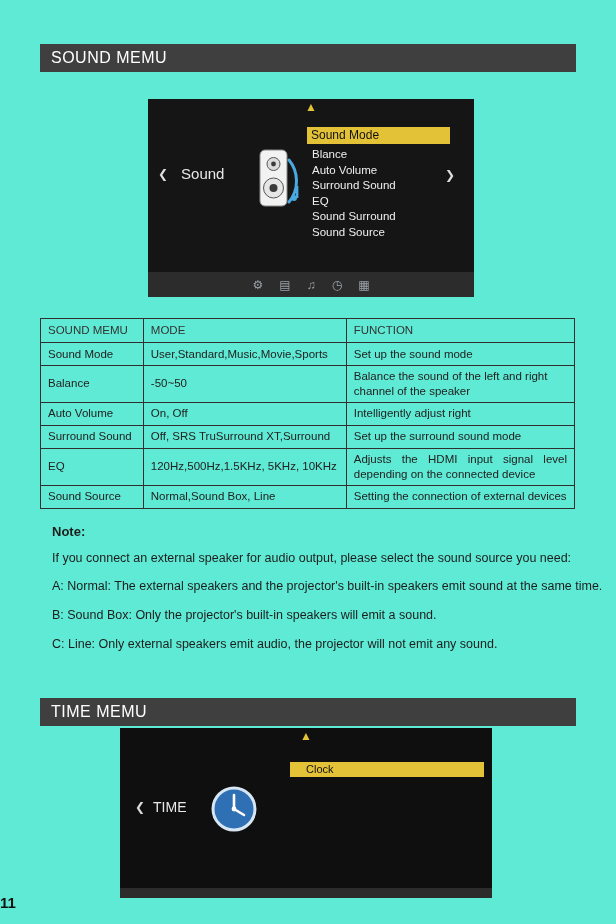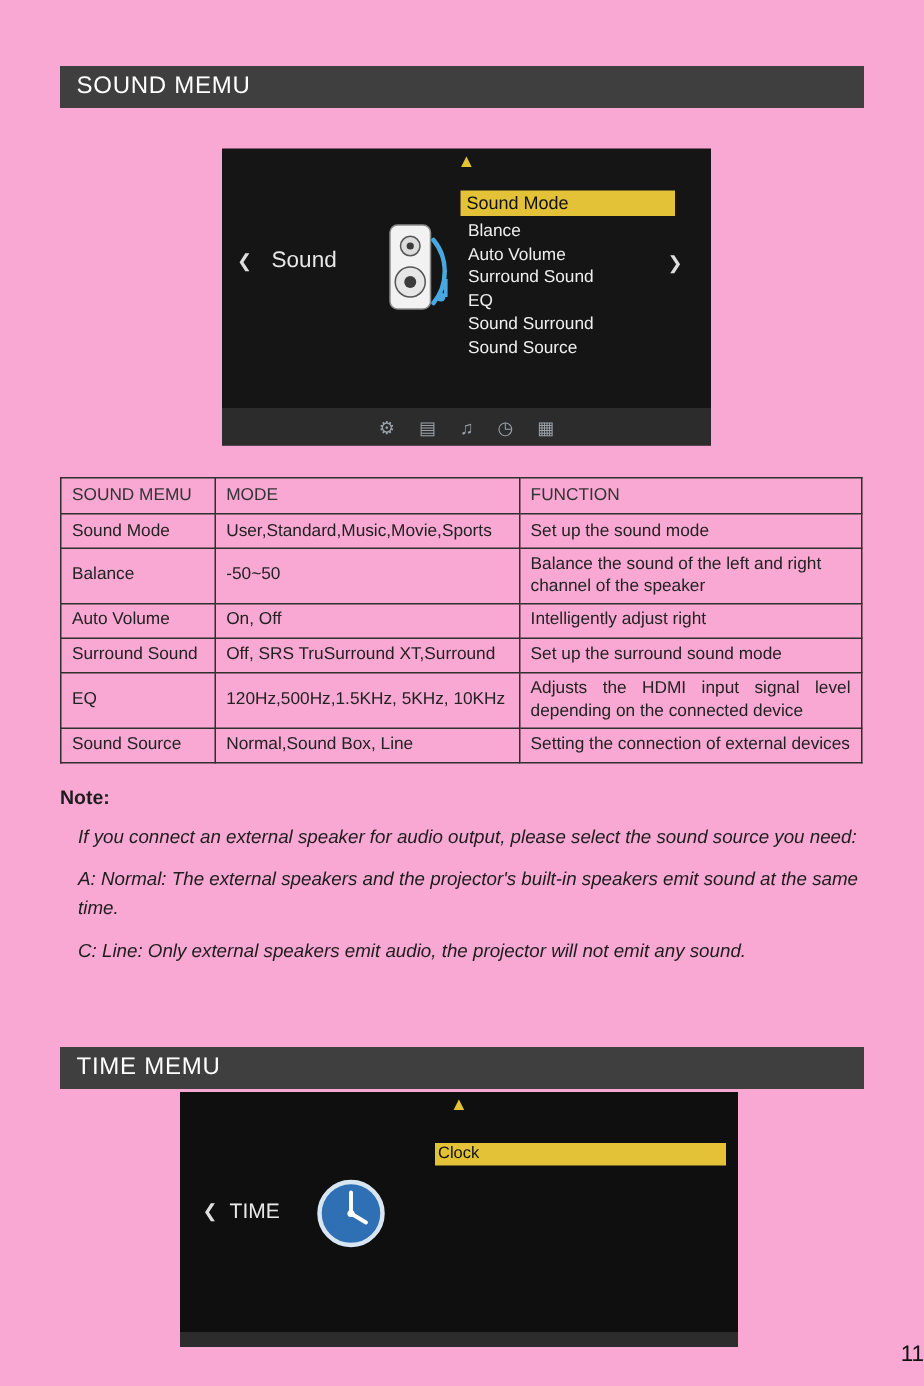--- a/index.html
+++ b/index.html
@@ -1,36 +1,36 @@
 <!DOCTYPE html>
 <html><head>
 <meta charset="utf-8">
 <style>
   html,body{margin:0;padding:0;background:#fff;}
-  .page{position:relative;width:616px;height:924px;background:#f9a8d4;
+  .page{position:relative;width:616px;height:924px;background:#5eead4;
         font-family:"Liberation Sans","DejaVu Sans",sans-serif;color:#1d1d1d;overflow:hidden;}
 
   
   .section-header{position:absolute;left:40px;width:536px;height:28px;background:#3f3f3f;
         color:#ffffff;font-size:16px;line-height:28px;padding-left:11px;box-sizing:border-box;
         letter-spacing:.5px;}
   #sound-header{top:44px;}
   #time-header{top:698px;}
 
   
   .osd{position:absolute;background:#151515;}
   #sound-osd{left:148px;top:99px;width:326px;height:198px;}
   #time-osd{left:120px;top:728px;width:372px;height:170px;background:#0f0f0f;}
 
   .osd-triangle{position:absolute;left:50%;transform:translateX(-50%);top:2px;
         color:#e3c238;font-size:12px;line-height:12px;}
 
   .hl-bar{position:absolute;background:#e3c238;color:#111;box-sizing:border-box;}
   #sound-hl{left:159px;top:28px;width:143px;height:17px;font-size:12px;line-height:17px;padding-left:4px;}
-  #time-hl{left:170px;top:34px;width:194px;height:15px;font-size:11px;line-height:15px;padding-left:2px;}
+  #time-hl{left:170px;top:34px;width:194px;height:15px;font-size:11px;line-height:15px;padding-left:16px;}
 
   .osd-list{position:absolute;color:#efefef;}
   #sound-list{left:164px;top:48px;font-size:11.5px;line-height:15.5px;}
   #time-list{left:174px;top:55px;font-size:10.5px;line-height:13.5px;}
 
   .osd-left{position:absolute;display:flex;align-items:center;color:#e8e8e8;}
   #sound-left{left:10px;top:66px;gap:13px;font-size:15px;}
   #time-left{left:15px;top:71px;gap:8px;font-size:14px;}
   .arrow-glyph{font-size:12px;color:#ddd;}
   #sound-right-arrow{position:absolute;left:297px;top:69px;color:#ddd;font-size:12px;}
@@ -44,27 +44,27 @@
   #time-footer{height:10px;}
 
   
   #spec-table{position:absolute;left:40px;top:318px;width:535px;border-collapse:collapse;}
   #spec-table th,#spec-table td{border:1px solid #2f2f2f;font-size:11.5px;font-weight:normal;
         color:#222;padding:3px 7px;text-align:left;vertical-align:middle;line-height:1.3;}
   #spec-table th{height:17px;color:#333;}
   #spec-table td{height:16px;}
 
   
-  #note-block{position:absolute;left:40px;top:522px;width:552px;font-size:12.5px;
+  #note-block{position:absolute;left:52px;top:522px;width:552px;font-size:12.5px;
         color:#1d1d1d;line-height:1.5;}
   #note-block .note-label{font-weight:bold;font-size:13px;margin-bottom:7px;}
-  #note-block p{margin:0 0 10px 12px;font-style:italic;}
+  #note-block p{margin:0 0 10px 0;}
 
   
-  #page-number{position:absolute;left:0;right:0;top:894px;text-align:right;font-size:15px;color:#111;}
+  #page-number{position:absolute;left:0;right:0;top:894px;text-align:left;font-size:15px;color:#111;font-weight:bold;}
 </style>
 </head>
 <body>
 
 <div class="page">
 
   <div class="section-header" id="sound-header">SOUND MEMU</div>
 
   <div class="osd" id="sound-osd">
     <div class="osd-triangle">▲</div>
@@ -153,20 +153,21 @@
         <td>Normal,Sound Box, Line</td>
         <td>Setting the connection of external devices</td>
       </tr>
     </tbody>
   </table>
 
   <div id="note-block">
     <div class="note-label">Note:</div>
     <p>If you connect an external speaker for audio output, please select the sound source you need:</p>
     <p>A: Normal: The external speakers and the projector's built-in speakers emit sound at the same time.</p>
+    <p>B: Sound Box: Only the projector's built-in speakers will emit a sound.</p>
     <p>C: Line: Only external speakers emit audio, the projector will not emit any sound.</p>
   </div>
 
   <div class="section-header" id="time-header">TIME MEMU</div>
 
   <div class="osd" id="time-osd">
     <div class="osd-triangle">▲</div>
 
     <div class="hl-bar" id="time-hl">Clock</div>
 

